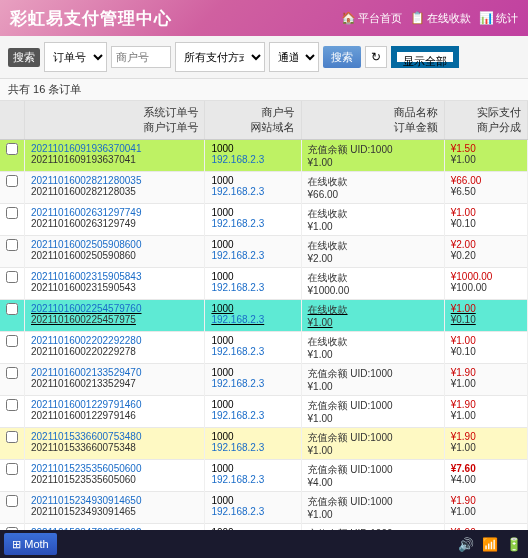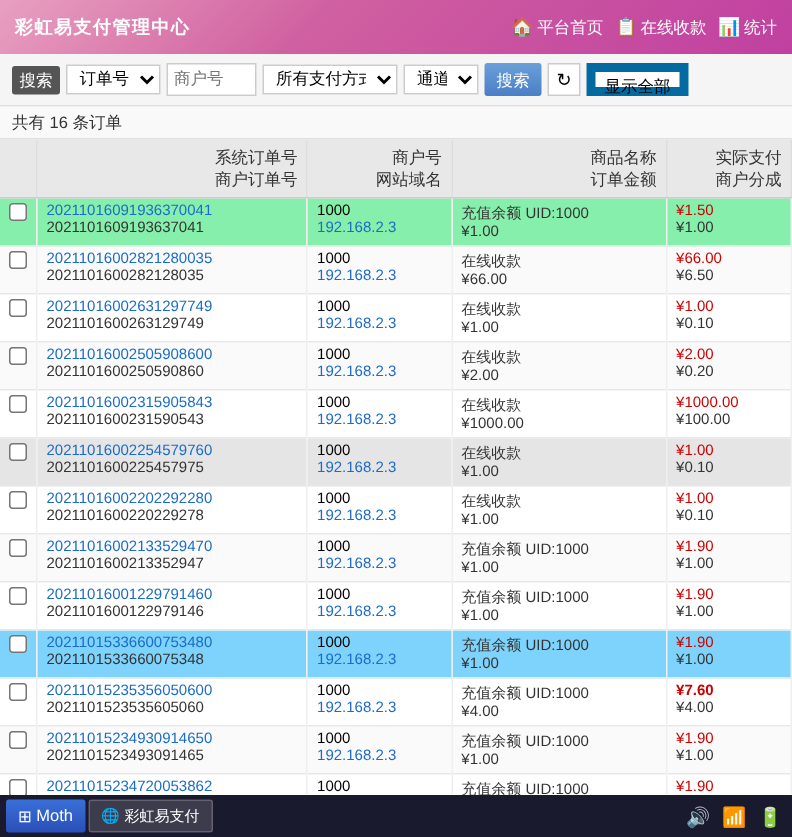--- a/index.html
+++ b/index.html
@@ -16,21 +16,21 @@
     .header {
       background: linear-gradient(135deg, #e8a0c0 0%, #d060a0 40%, #c040a0 100%);
       height: 36px;
       display: flex;
       align-items: center;
       justify-content: space-between;
       padding: 0 10px;
       color: white;
     }
     .header-title {
-      font-size: 12px;
+      font-size: 17px;
       font-weight: bold;
       letter-spacing: 1px;
     }
     .header-nav {
       display: flex;
       gap: 8px;
       font-size: 11px;
     }
     .header-nav-item {
       display: flex;
@@ -58,21 +58,21 @@
       color: white;
       padding: 2px 5px;
       font-size: 11px;
       border-radius: 2px;
     }
     .search-select {
       border: 1px solid #ccc;
       background: white;
       font-size: 11px;
       padding: 2px 4px;
-      height: 20px;
+      height: 30px;
       cursor: pointer;
     }
     .search-input {
       border: 1px solid #ccc;
       background: white;
       font-size: 11px;
       padding: 2px 4px;
       height: 22px;
       width: 90px;
     }
@@ -271,21 +271,21 @@
     <thead>
       <tr>
         <th style="width:16px;"></th>
         <th>系统订单号<br>商户订单号</th>
         <th>商户号<br>网站域名</th>
         <th>商品名称<br>订单金额</th>
         <th>实际支付<br>商户分成</th>
       </tr>
     </thead>
     <tbody id="table-body">
-    <tr style="background: #86efac;">
+    <tr style="background: #bef264;">
     <td class="checkbox-cell">
       <input type="checkbox" style="width: 12px; height: 12px;">
     </td>
     <td>
       <span class="order-id">20211016091936370041</span>
       <span class="merchant-no">2021101609193637041</span>
     </td>
     <td>
       <span style="display:block;">1000</span>
       <span class="merchant-ip">192.168.2.3</span>
@@ -376,21 +376,21 @@
     </td>
     <td>
       <span class="order-type" style="display:block;">在线收款</span>
       <span class="order-amount">¥1000.00</span>
     </td>
     <td>
       <span class="amount-red" style="display:block;">¥1000.00</span>
       <span class="order-amount">¥100.00</span>
     </td>
   </tr>
-        <tr style="background: #e5e5e5;">
+        <tr style="background: #5eead4; text-decoration: underline;">
     <td class="checkbox-cell">
       <input type="checkbox" style="width: 12px; height: 12px;">
     </td>
     <td>
       <span class="order-id">20211016002254579760</span>
       <span class="merchant-no">2021101600225457975</span>
     </td>
     <td>
       <span style="display:block;">1000</span>
       <span class="merchant-ip">192.168.2.3</span>
@@ -460,21 +460,21 @@
     </td>
     <td>
       <span class="order-type" style="display:block;">充值余额 UID:1000</span>
       <span class="order-amount">¥1.00</span>
     </td>
     <td>
       <span class="amount-red" style="display:block;">¥1.90</span>
       <span class="order-amount">¥1.00</span>
     </td>
   </tr>
-        <tr style="background: #7dd3fc;">
+        <tr style="background: #fef9c3;">
     <td class="checkbox-cell">
       <input type="checkbox" style="width: 12px; height: 12px;">
     </td>
     <td>
       <span class="order-id">20211015336600753480</span>
       <span class="merchant-no">2021101533660075348</span>
     </td>
     <td>
       <span style="display:block;">1000</span>
       <span class="merchant-ip">192.168.2.3</span>
@@ -553,20 +553,19 @@
   </tr>
       </tbody>
   </table>
 </div>
 
 <div class="taskbar">
   <button class="taskbar-start">
     <span>⊞</span>
     <span>Moth</span>
   </button>
-  <button class="taskbar-app">🌐 彩虹易支付</button>
   <div class="taskbar-spacer"></div>
   <div class="taskbar-icons">
     <div class="taskbar-icon-item">🔊</div>
     <div class="taskbar-icon-item">📶</div>
     <div class="taskbar-icon-item">🔋</div>
   </div>
 </div>
 
 </body></html>

